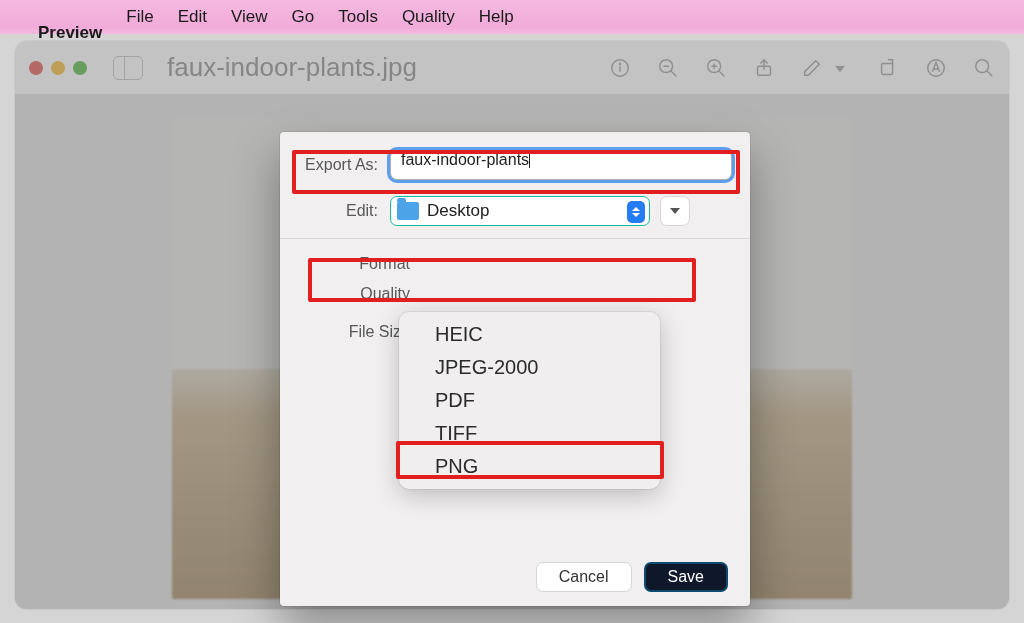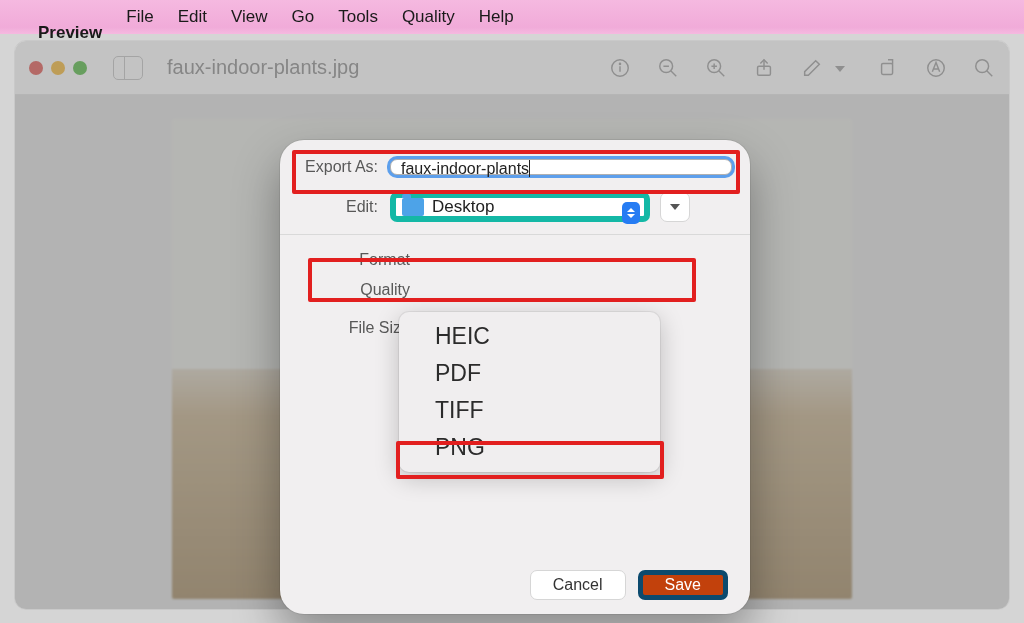--- a/index.html
+++ b/index.html
@@ -26,21 +26,21 @@
   .bgwin .toolbar {
     height: 54px; background: #e6e6e6; border-bottom: 1px solid #d2d2d2;
     display:flex; align-items:center; padding:0 14px; gap:18px;
     color:#838383; font-size:20px;
   }
   .traffic { display:flex; gap:8px; }
   .traffic span { width:14px; height:14px; border-radius:50%; display:inline-block; }
   .traffic .r { background:#d0625d; } .traffic .y { background:#dfae47; } .traffic .g { background:#5fb052; }
   .sidebar-btn { width:30px;height:24px;border:1px solid #b9b9b9;border-radius:5px;position:relative;display:flex;align-items:center;justify-content:center; margin-left:8px;}
   .sidebar-btn .line{width:1px;height:100%;background:#b9b9b9;position:absolute;left:10px;}
-  .doc-title { flex:1; color:#8c8c8c; font-size:20px; font-weight:500; padding-left:6px;}
+  .doc-title { flex:1; color:#8c8c8c; font-size:26px; font-weight:500; padding-left:6px;}
   .tb-icons { display:flex; gap:26px; align-items:center; color:#9a9a9a; }
   .tb-ic { width:22px; height:22px; display:flex;align-items:center;justify-content:center; position:relative;}
   .tb-sep { display:flex;align-items:center;gap:6px;}
 
   .canvas {
     position:absolute; top:54px; left:0; right:0; bottom:0;
     background:#cfcfcf;
     display:flex; justify-content:center;
   }
   .photo {
@@ -55,36 +55,36 @@
     background:
       radial-gradient(circle at 45% 30%, #6a8c58 0 18%, transparent 19%),
       radial-gradient(circle at 65% 38%, #577746 0 16%, transparent 17%),
       radial-gradient(circle at 38% 45%, #759c61 0 14%, transparent 15%);
     transform:translateX(-50%);
   }
 
   
   .modal {
     position:absolute;
-    top:140px; left:280px; width:470px; height:474px;
-    background:#f1eff0; border-radius:24px;
+    top:132px; left:280px; width:470px; height:474px;
+    background:#f1eff0; border-radius:4px;
     box-shadow: 0 22px 46px rgba(0,0,0,0.35), 0 0 0 1px rgba(0,0,0,0.07);
     padding: 18px 18px 14px 18px;
     font-size:16px; color:#3d3d3d;
   }
   .form-row { display:flex; align-items:center; gap:12px; margin-bottom:12px; position:relative;}
   .form-row label { width:80px; text-align:right; color:#585858; font-size:16px;}
   .text-input {
-    flex:1; height:16px; border:1px solid #d0d0d0; border-radius:7px;
+    flex:1; height:30px; border:1px solid #d0d0d0; border-radius:7px;
     background:#fff; padding:0 10px; font-size:16px; color:#222; outline:none;
   }
   .text-input.focused { border:1px solid #b0b0b0; box-shadow:0 0 0 3px #5d9fec; }
   .caret { border-right:1px solid #222; padding-right:0; }
   .where-select {
-    width:260px; height:30px; border:6px solid #14b8a6; border-radius:7px; background:#fff;
+    width:260px; height:30px; border:1px solid #14b8a6; border-radius:7px; background:#fff;
     display:flex; align-items:center; padding:0 6px; gap:8px; font-size:17px; color:#222;
     position:relative;
   }
   .folder-ic { width:22px;height:18px;border-radius:2px;background:#4da3e8;position:relative;}
   .folder-ic:before{content:"";position:absolute;top:-4px;left:0;width:9px;height:4px;background:#4da3e8;border-radius:2px 2px 0 0;}
   .stepper {
     width:18px; height:22px; background:#267cf3; border-radius:5px; position:absolute; right:4px; top:4px;
     display:flex;flex-direction:column;align-items:center;justify-content:center;gap:0;
   }
   .stepper:before,.stepper:after{content:"";width:0;height:0;border-left:4px solid transparent;border-right:4px solid transparent;}
@@ -100,30 +100,30 @@
   
   .callout { position:absolute; border:4px solid #e21f1f; border-radius:2px; pointer-events:none; }
   .callout.c1 { top:150px; left:292px; width:448px; height:44px; }
   .callout.c2 { top:258px; left:308px; width:388px; height:44px; }
   .callout.c3 { top:441px; left:396px; width:268px; height:38px; }
 
   
   .dropdown {
     position:absolute; top:312px; left:399px; width:261px;
     background:#f0eeef; border-radius:10px; box-shadow:0 6px 24px rgba(0,0,0,0.22),0 0 0 1px rgba(0,0,0,0.06);
-    padding:6px 0; font-size:23px;
+    padding:6px 0; font-size:20px;
   }
   .dropdown .opt { padding:5px 14px 5px 36px; color:#2b2b2b; position:relative; cursor:default;}
   .dropdown .opt.checked:before{content:"✓";position:absolute;left:12px;top:5px;font-weight:700;}
 
   
   .dlg-buttons { position:absolute; bottom:14px; right:22px; display:flex; gap:12px; }
   .btn { height:30px; padding:0 22px; border-radius:7px; font-size:16px; display:flex;align-items:center;justify-content:center; }
   .btn.cancel { background:#fff;border:1px solid #d6d6d6;color:#333;}
-  .btn.save { background:#c2410c;border:5px solid #0c4a6e;color:#fff;}
+  .btn.save { background:#0f172a;border:2px solid #0c4a6e;color:#fff;}
 
   .dim-overlay { position:absolute; inset:0; background:rgba(120,120,120,0.32); pointer-events:none; }
 
   .where-row-extra { display:flex;align-items:center;gap:10px; }
 </style>
 </head>
 <body>
 
 <div class="menubar">
   <span class="apple"></span>
@@ -255,20 +255,21 @@
   </div>
 
   <div class="dlg-buttons">
     <div class="btn cancel">Cancel</div>
     <div class="btn save">Save</div>
   </div>
 </div>
 
 <div class="dropdown">
   <div class="opt">HEIC</div>
+  <div class="opt">JPEG-2000</div>
   <div class="opt">PDF</div>
   <div class="opt">TIFF</div>
   <div class="opt">PNG</div>
 </div>
 
 <div class="callout c1"></div>
 <div class="callout c2"></div>
 <div class="callout c3"></div>
 
 </body></html>

